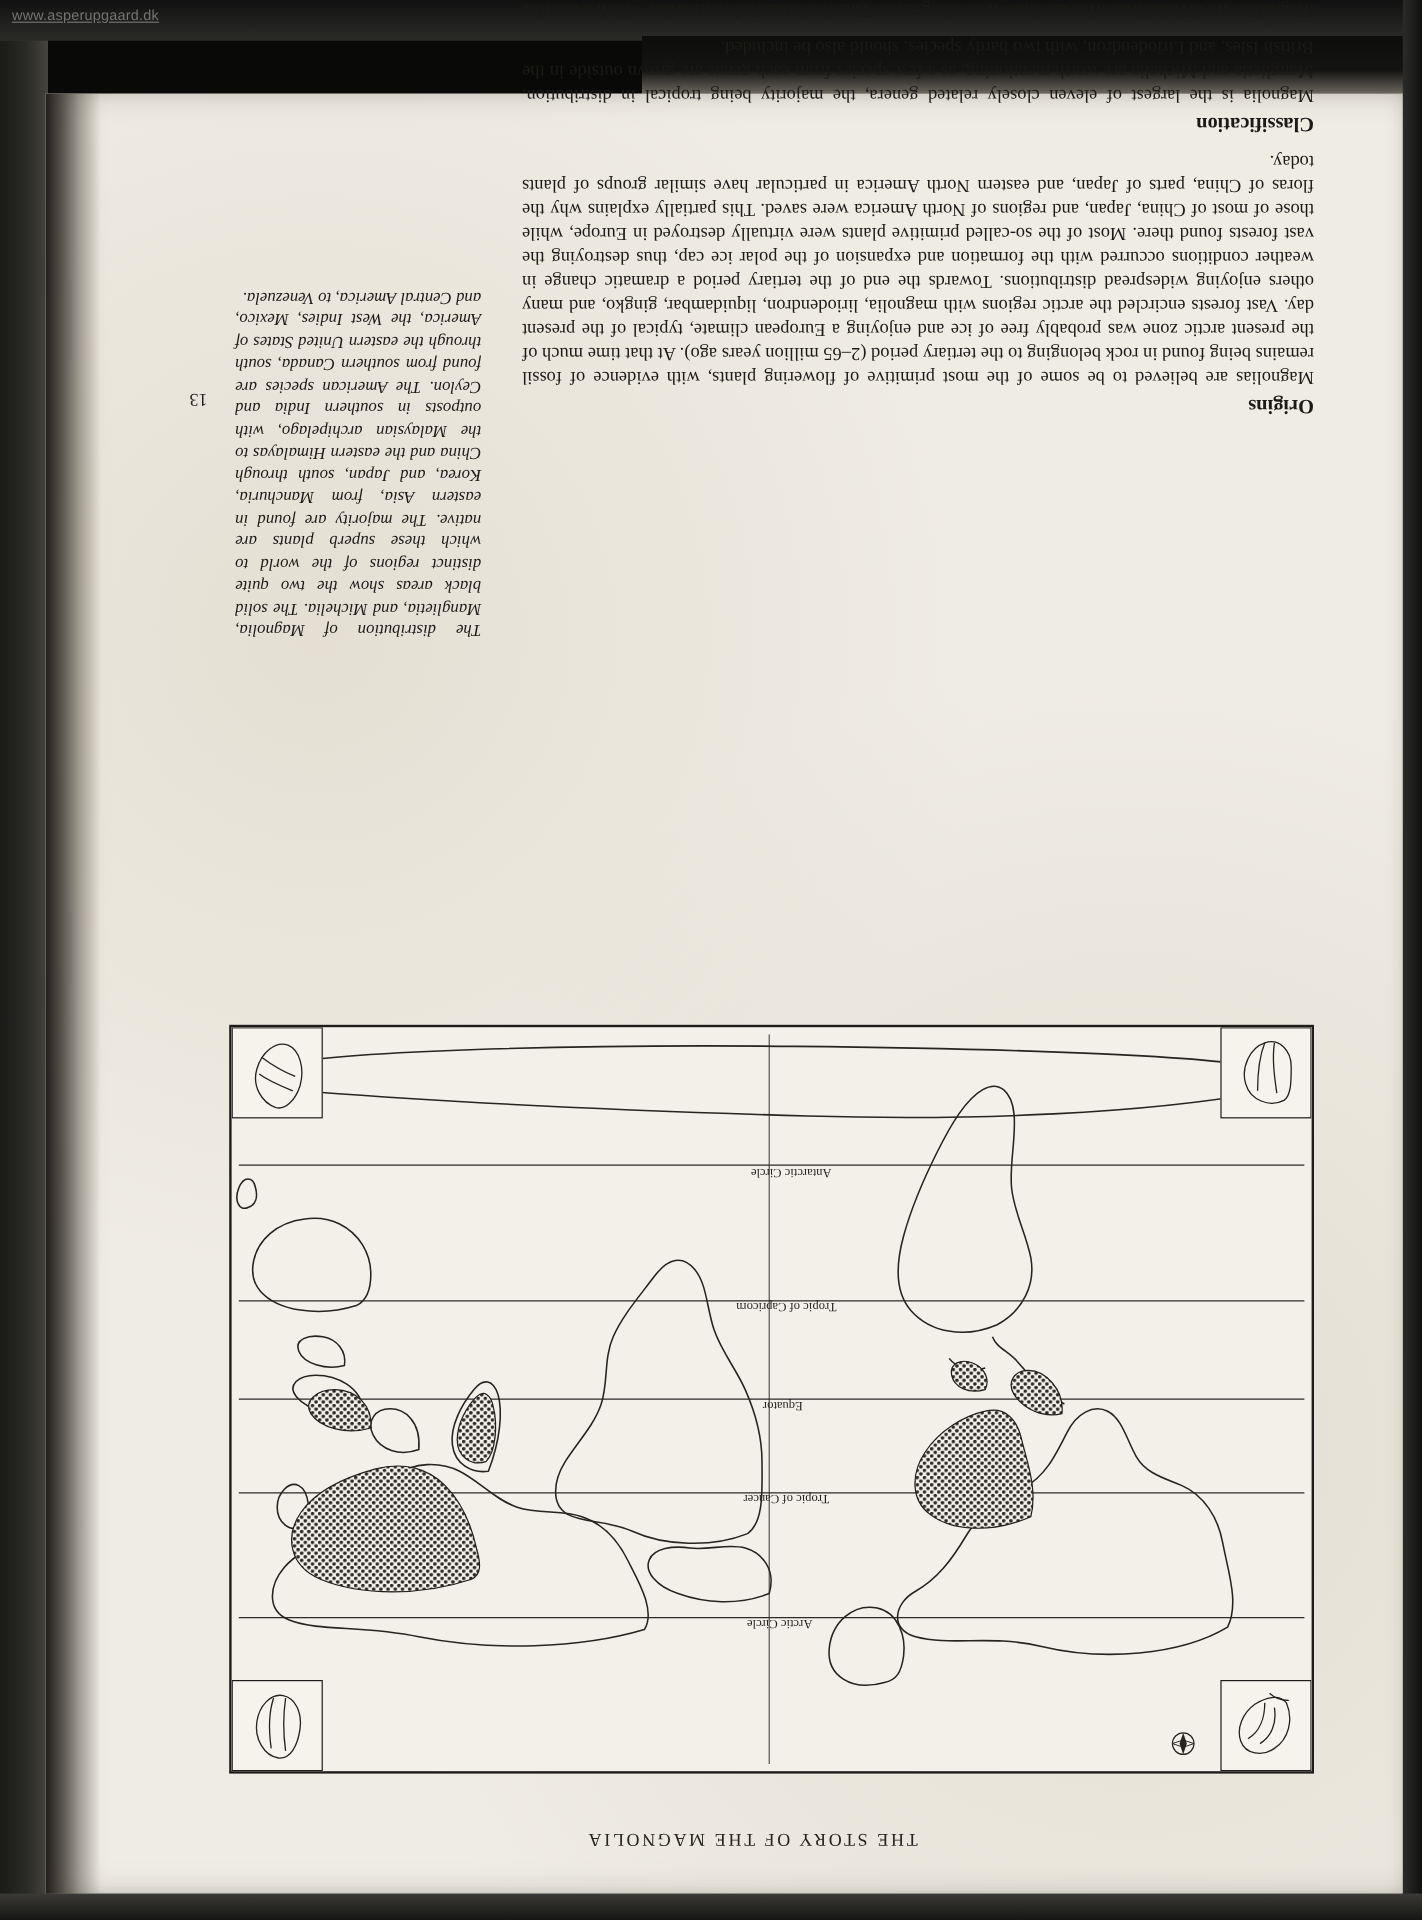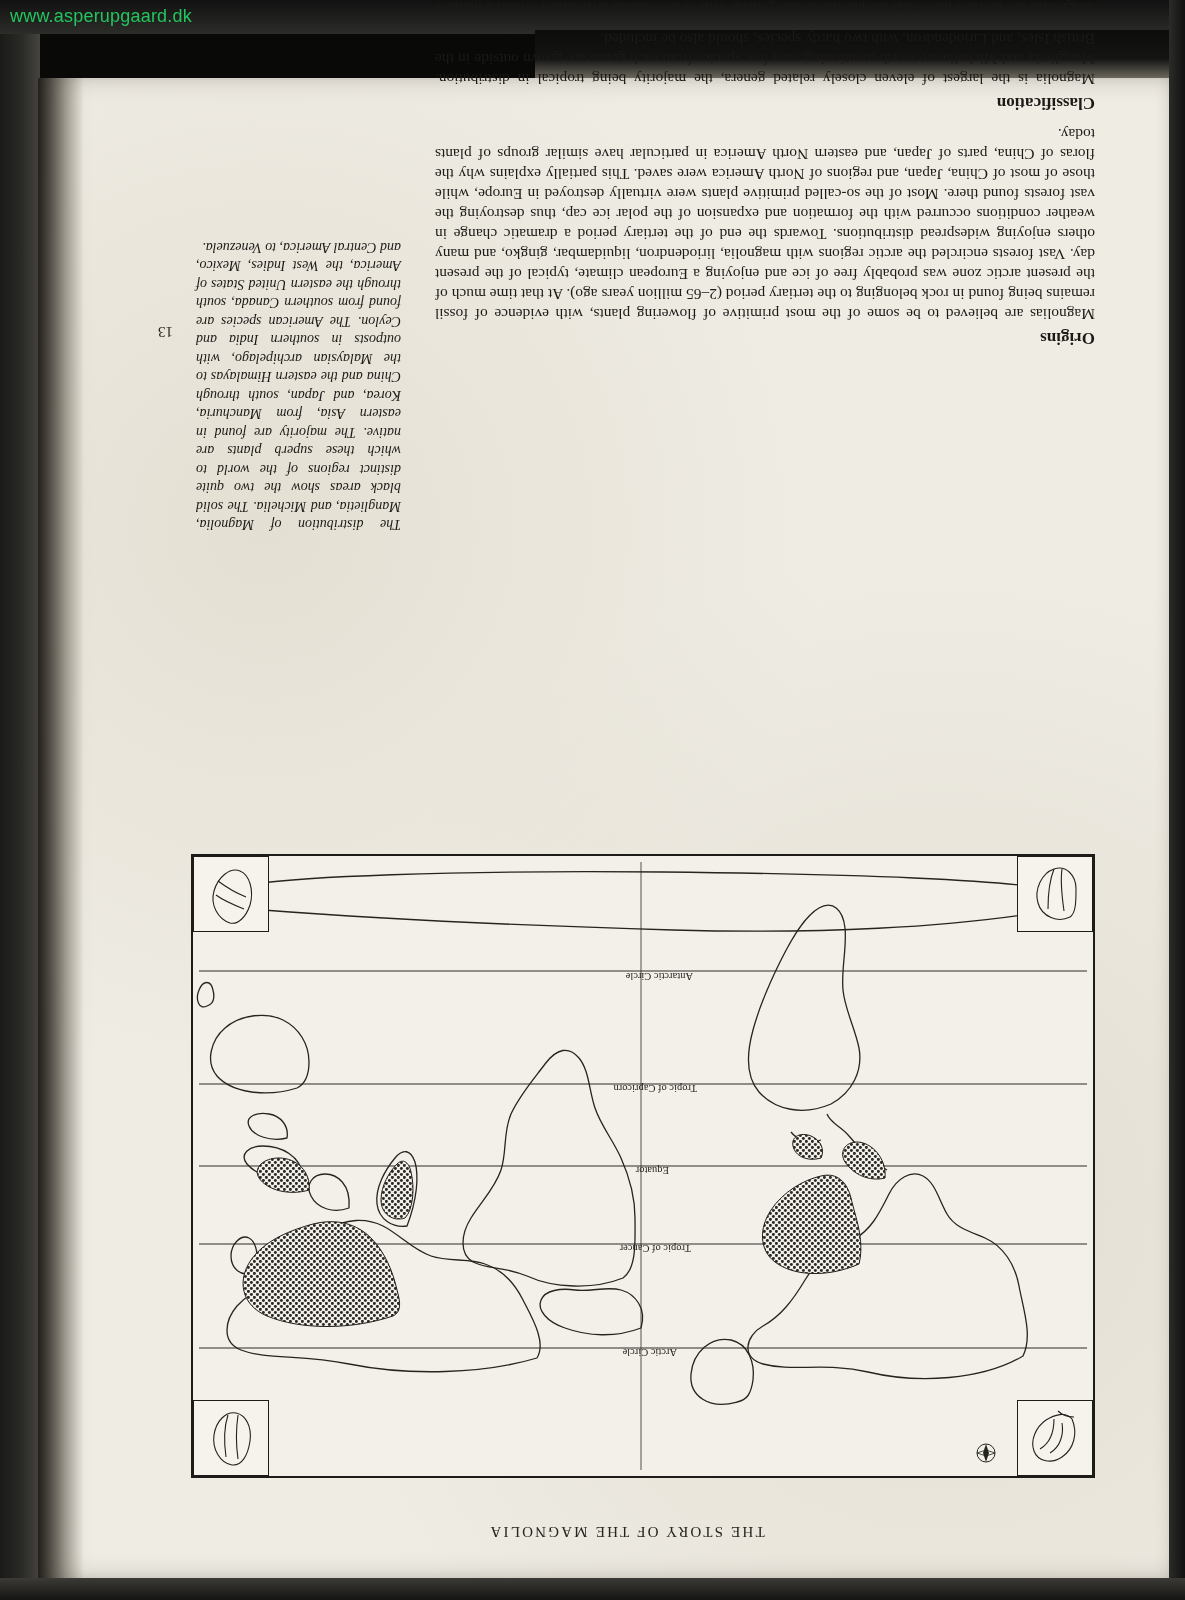--- a/index.html
+++ b/index.html
@@ -50,25 +50,26 @@
   .scan-bottom-edge {
     position: absolute;
     left: 0; bottom: 0;
     width: 1185px; height: 22px;
     background: linear-gradient(0deg,#151514 0%, #3b3a36 100%);
   }
   .watermark {
     position: absolute;
     left: 10px;
     top: 6px;
-    color: #22c55e;
+    color: #737373;
     font-family: "Liberation Sans", sans-serif;
-    font-size: 18px;
+    font-size: 12px;
     letter-spacing: .2px;
     z-index: 60;
+    text-decoration: underline;
   }
 
   
   .page-sheet {
     position: absolute;
     left: 38px;
     top: 78px;
     width: 1131px;
     height: 1500px;
     background: #efece4;

